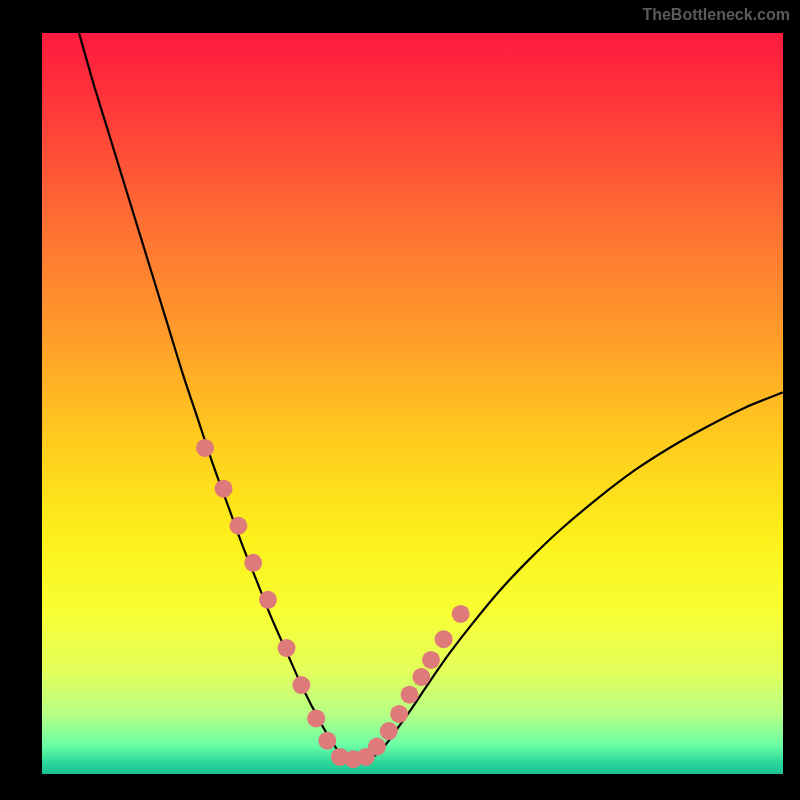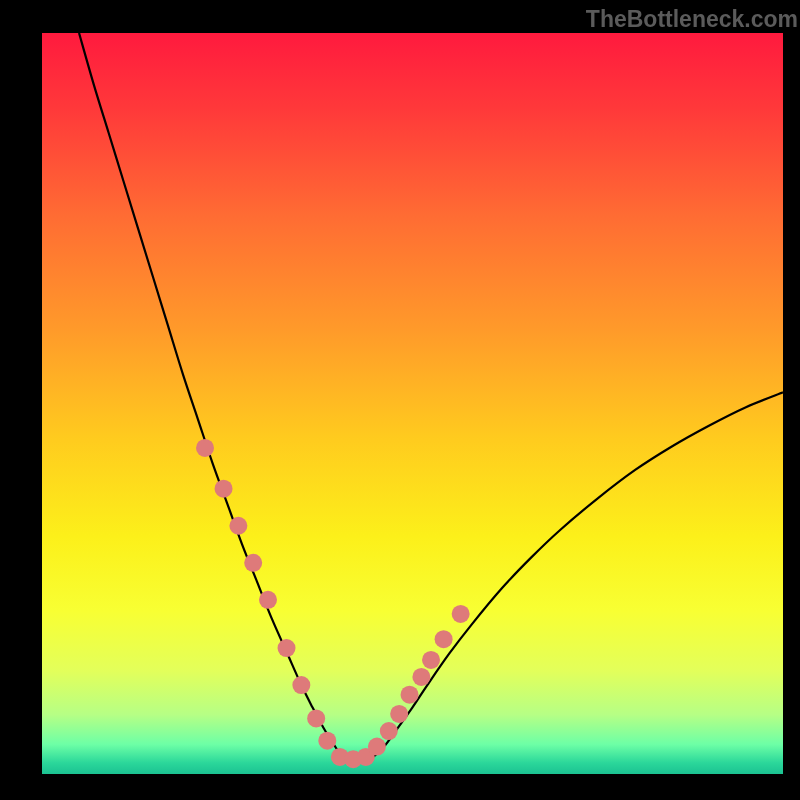--- a/index.html
+++ b/index.html
@@ -27,21 +27,21 @@
   svg {
     position: absolute;
     left: 0;
     top: 0;
   }
 </style>
 </head>
 <body>
 
 <div class="chart-frame" style="left:0;top:0;width:800px;height:800px;">
-  <div class="watermark" style="font-size: 23px; right: 2px; top: 6px;">TheBottleneck.com</div>
+  <div class="watermark" style="font-size: 16px; right: 10px; top: 6px;">TheBottleneck.com</div>
   <div class="plot-area" style="left: 42px; top: 33px; width: 741px; height: 741px;">
     <svg width="741" height="741" viewBox="0 0 741 741" preserveAspectRatio="none">
       <defs>
         <linearGradient id="bgGrad" x1="0" y1="0" x2="0" y2="1">
             <stop offset="0.00%" stop-color="#ff1a3e"></stop>
             <stop offset="10.00%" stop-color="#ff383a"></stop>
             <stop offset="25.00%" stop-color="#ff6d33"></stop>
             <stop offset="40.00%" stop-color="#ff9a2a"></stop>
             <stop offset="55.00%" stop-color="#ffcc1e"></stop>
             <stop offset="68.00%" stop-color="#fcf01a"></stop>

